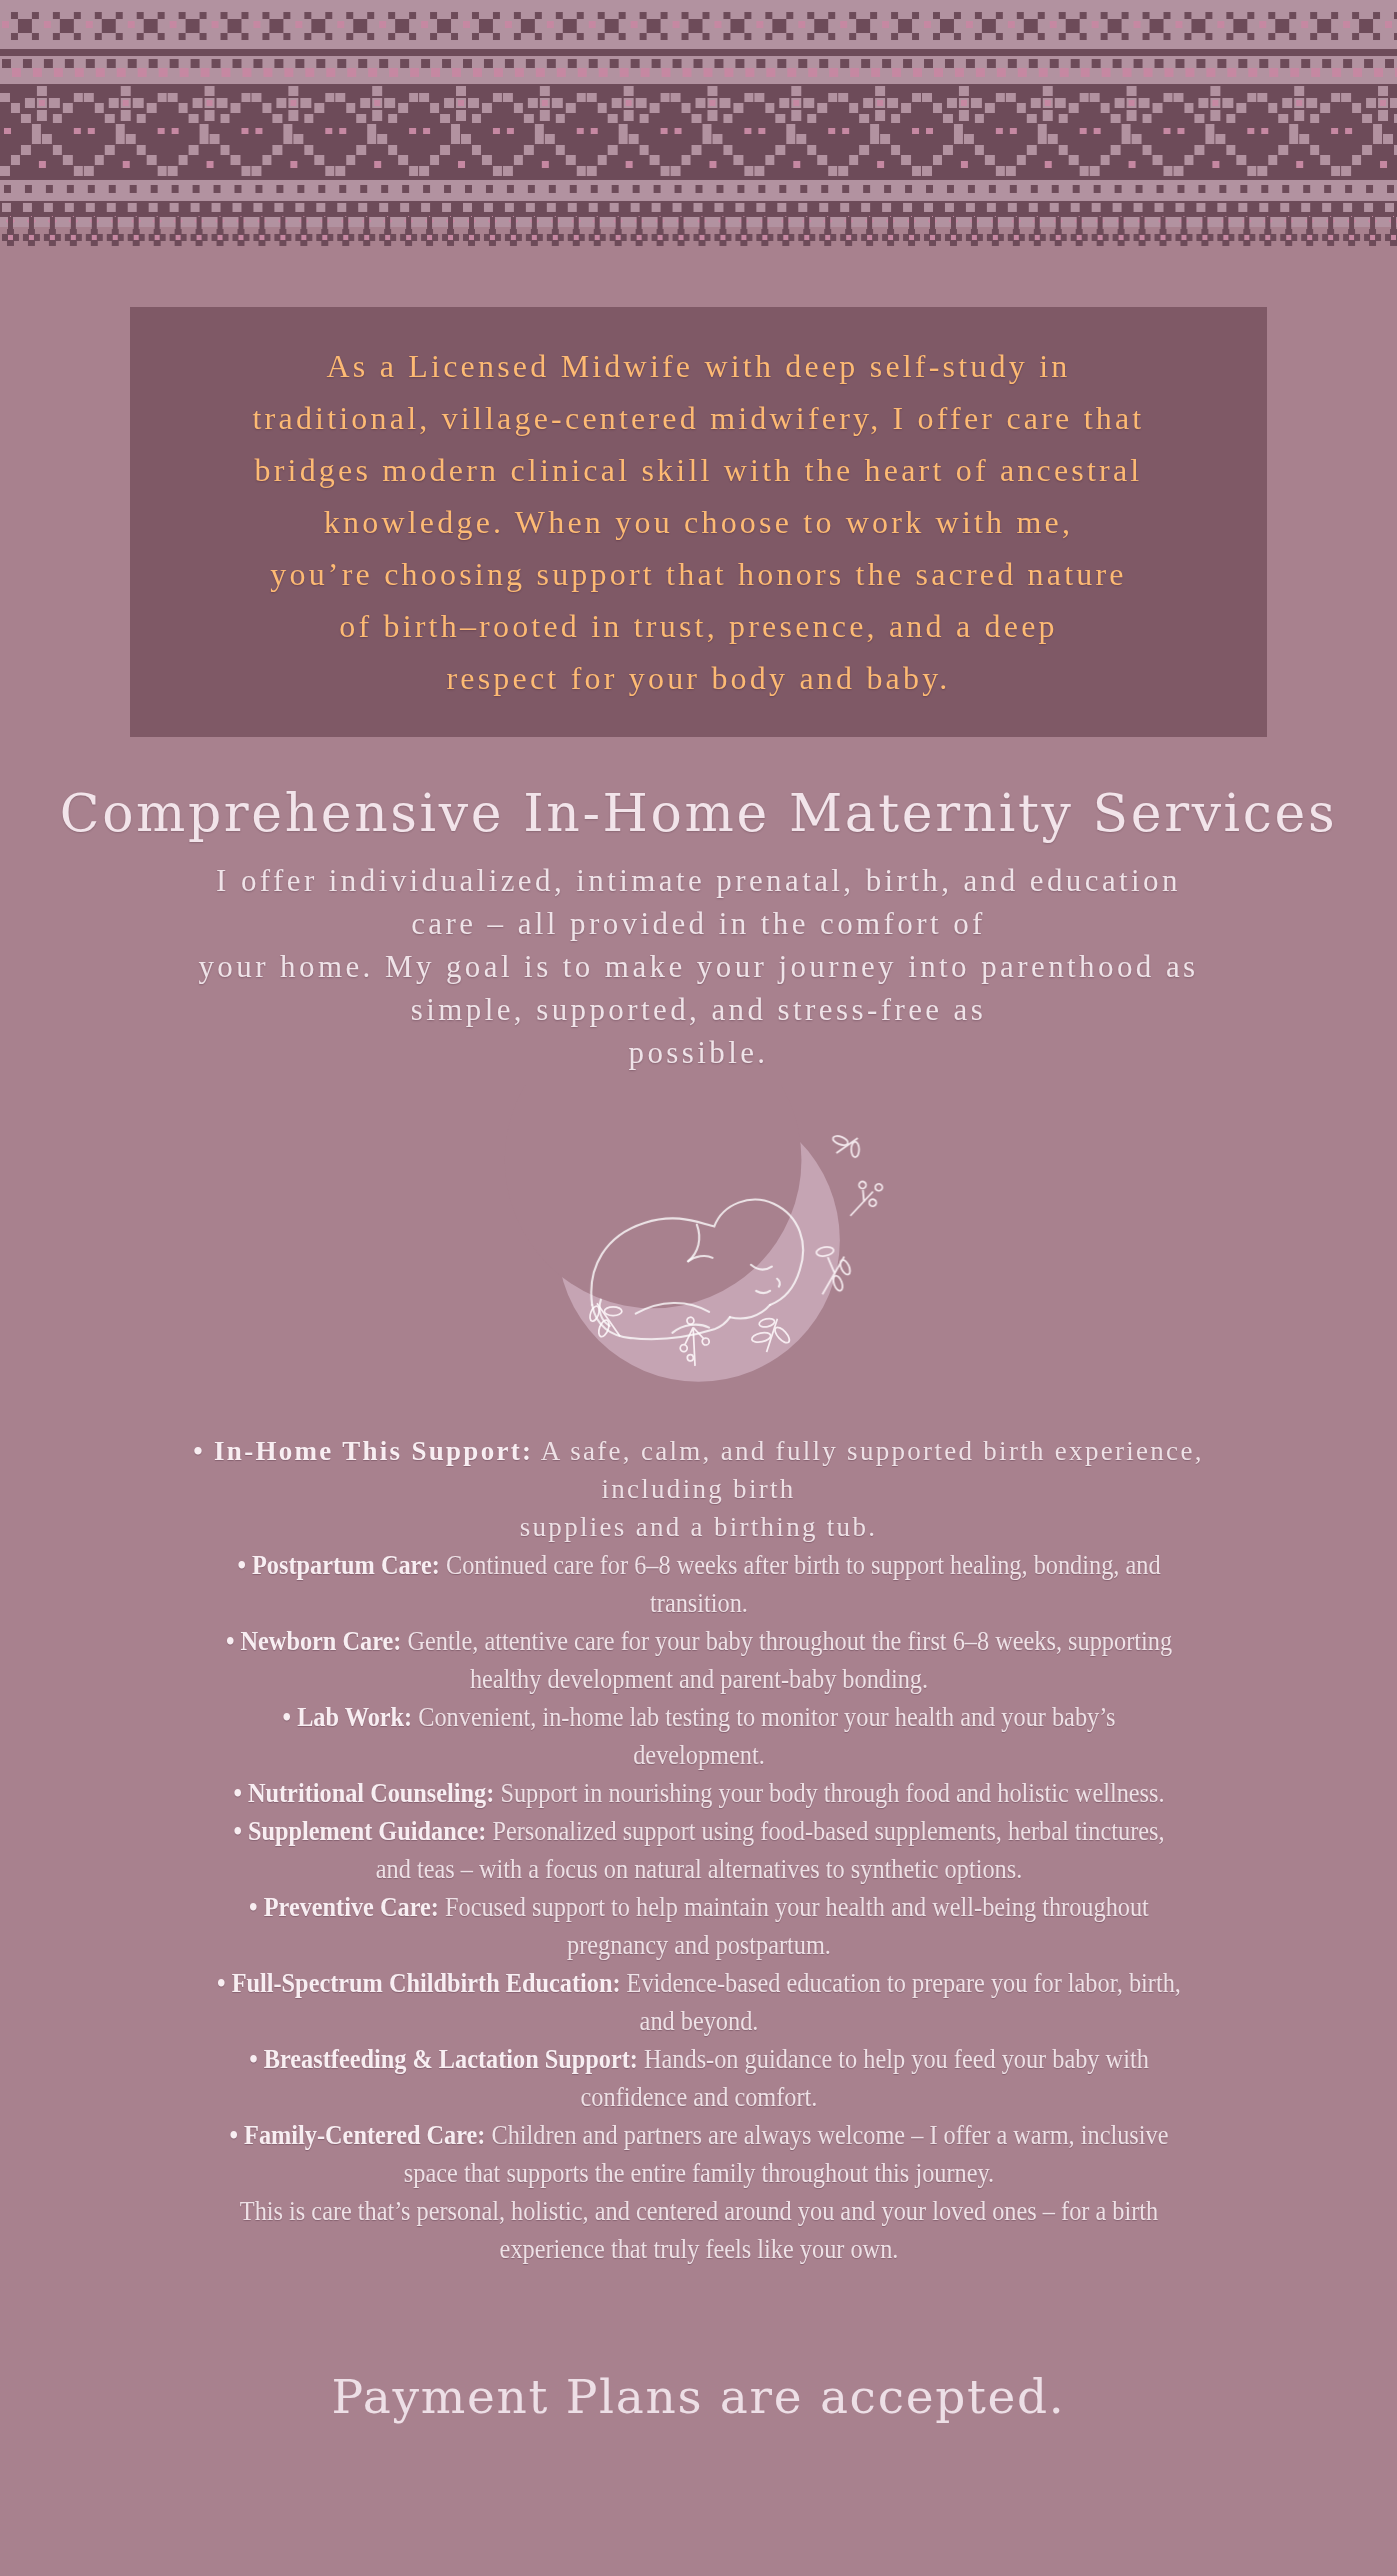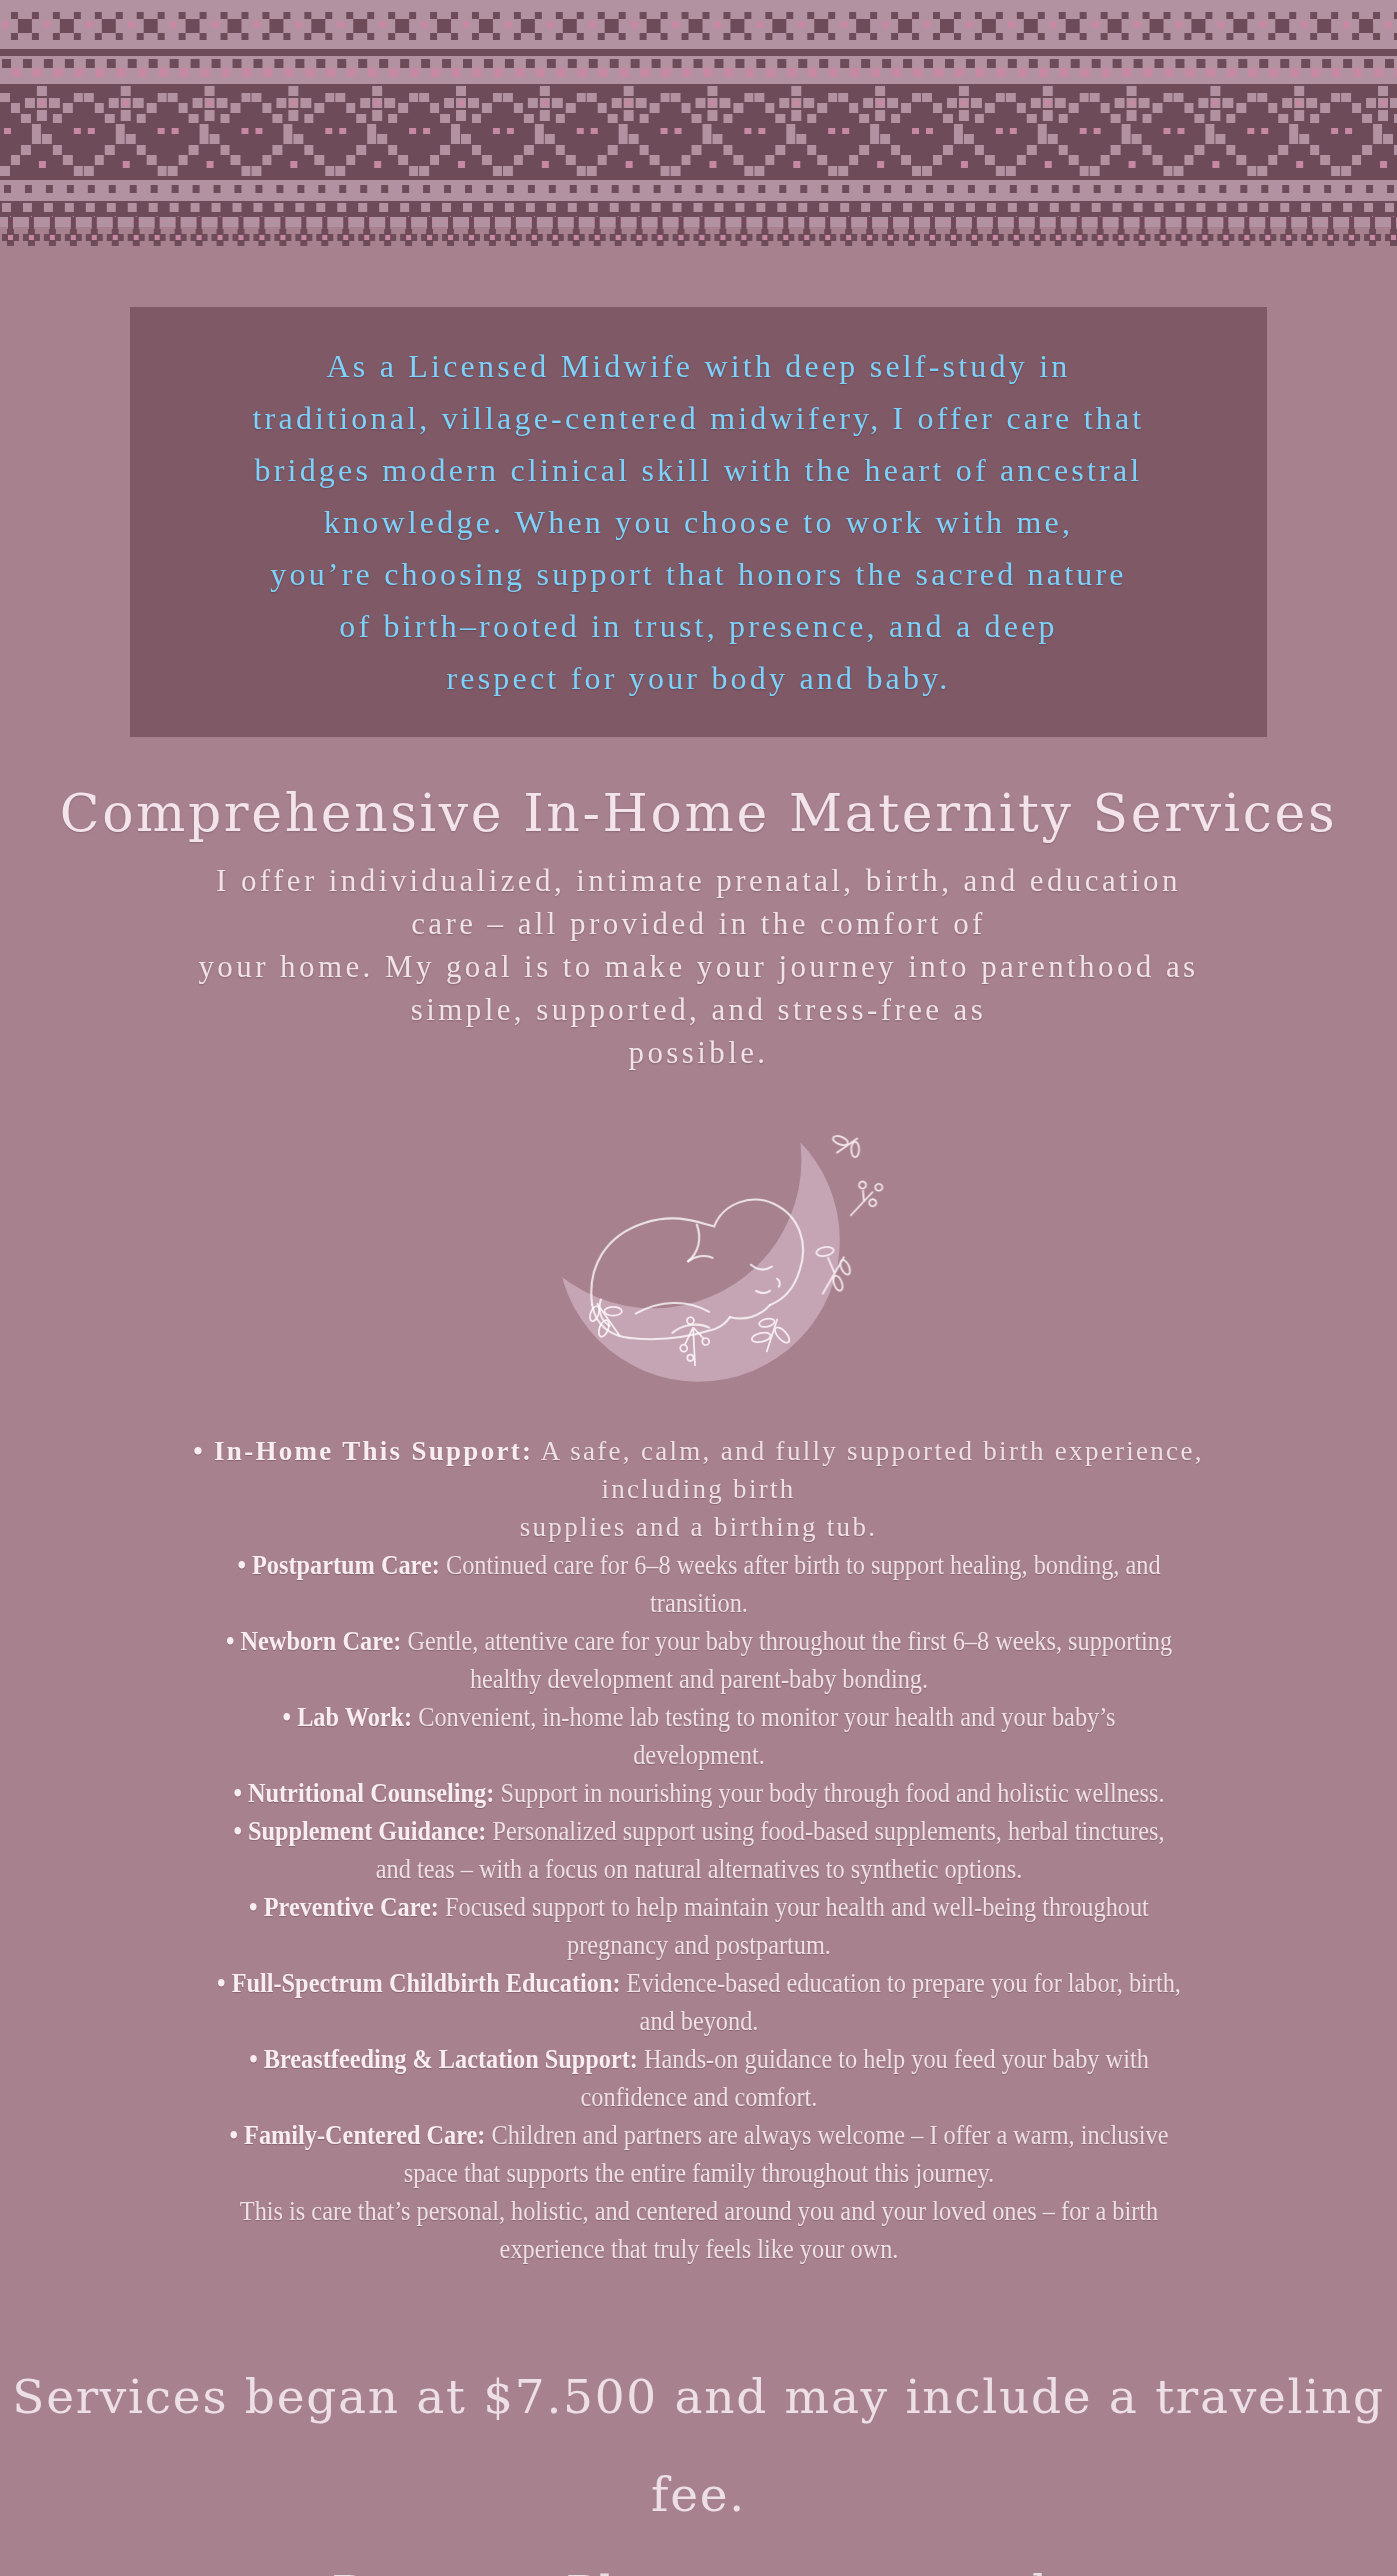--- a/index.html
+++ b/index.html
@@ -15,21 +15,21 @@
   
   .intro-box{
     width:1137px;min-height:430px;
     margin:52px auto 0;
     background:#7f5966;
     display:flex;align-items:center;justify-content:center;
     box-sizing:border-box;padding:26px 70px;
   }
   .intro-text{
     margin:0;
-    color:#7dd3fc;
+    color:#fdba74;
     font-size:32px;line-height:52px;
     letter-spacing:.10em;
     text-align:center;
     white-space:pre-line;
     text-shadow:0 0.9px 1.7px rgba(60,30,45,.35);
   }
   
   .script{
     font-family:"DejaVu Serif", serif;
     font-weight:400;
@@ -309,18 +309,17 @@
 and beyond.</span></p>
       <p class="service-item cond"><strong>• Breastfeeding &amp; Lactation Support:</strong><span> Hands-on guidance to help you feed your baby with
 confidence and comfort.</span></p>
       <p class="service-item cond"><strong>• Family-Centered Care:</strong><span> Children and partners are always welcome – I offer a warm, inclusive
 space that supports the entire family throughout this journey.</span></p>
       <p class="closing-text cond">This is care that’s personal, holistic, and centered around you and your loved ones – for a birth
 experience that truly feels like your own.</p>
     </div>
 
   <footer class="pricing">
-    <p class="script pricing-line">Services began at $7.500 and may include a traveling fee.</p>
     <p class="script pricing-line">Payment Plans are accepted.</p>
   </footer>
 
 </div>
 
 
 </body></html>

